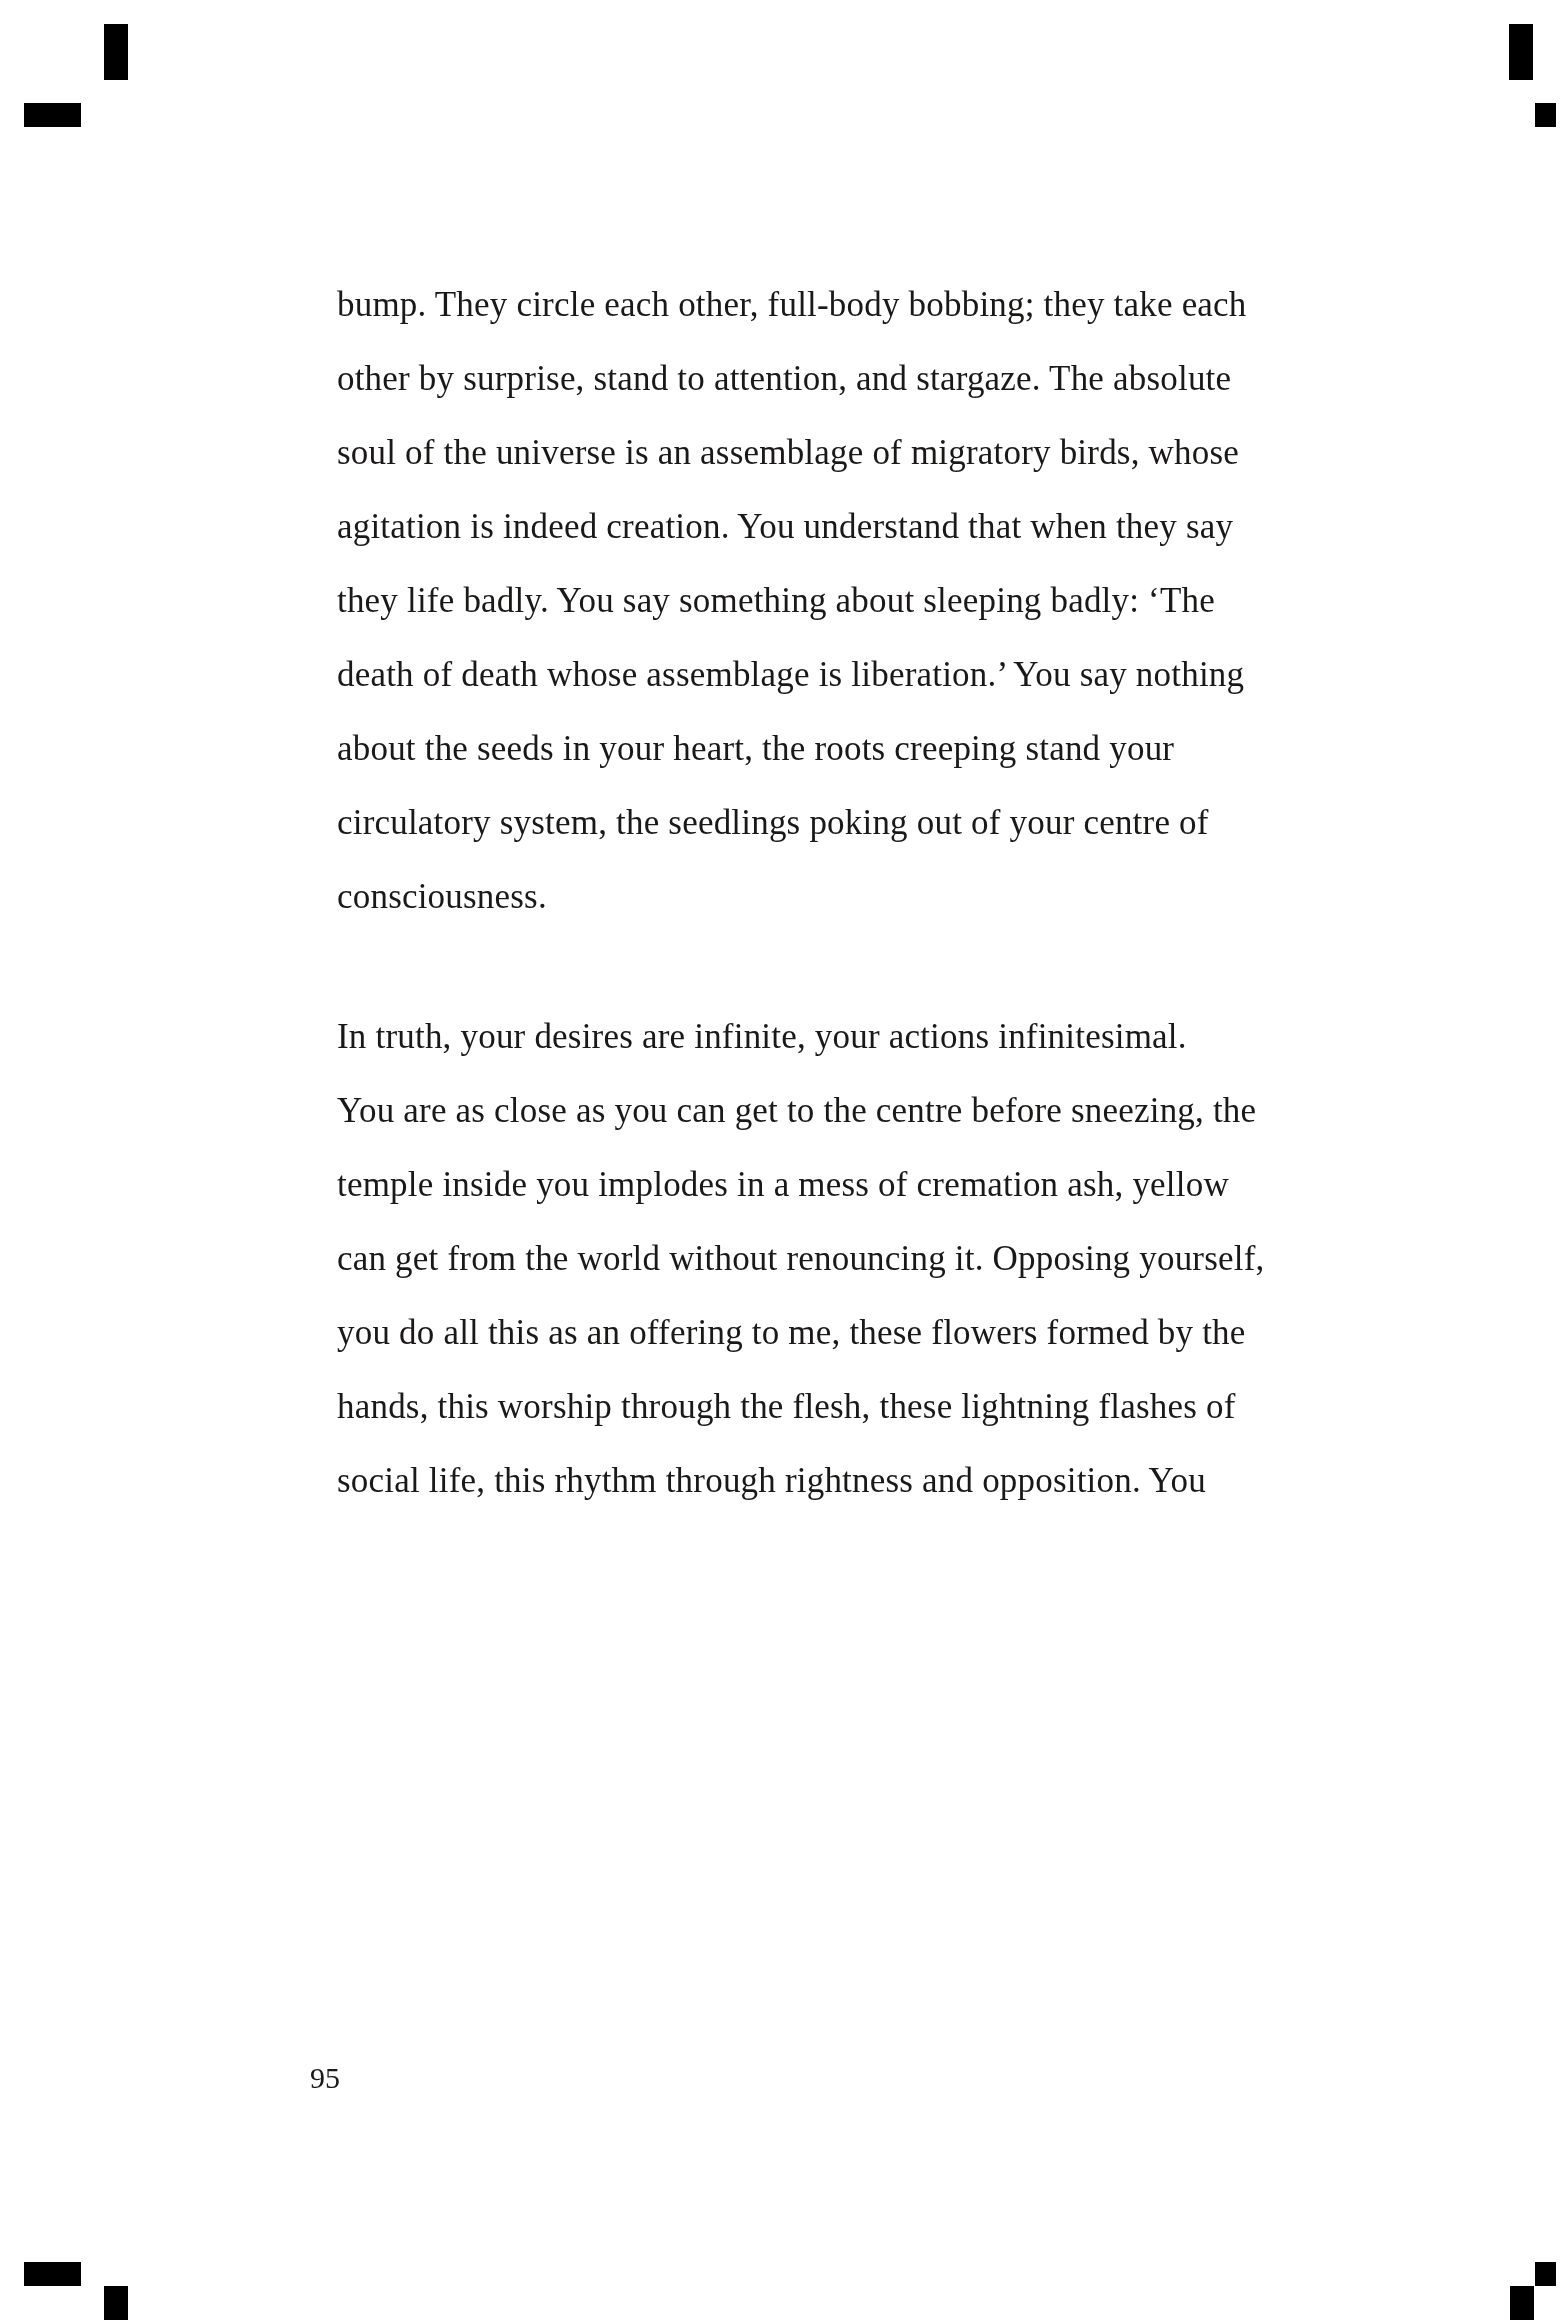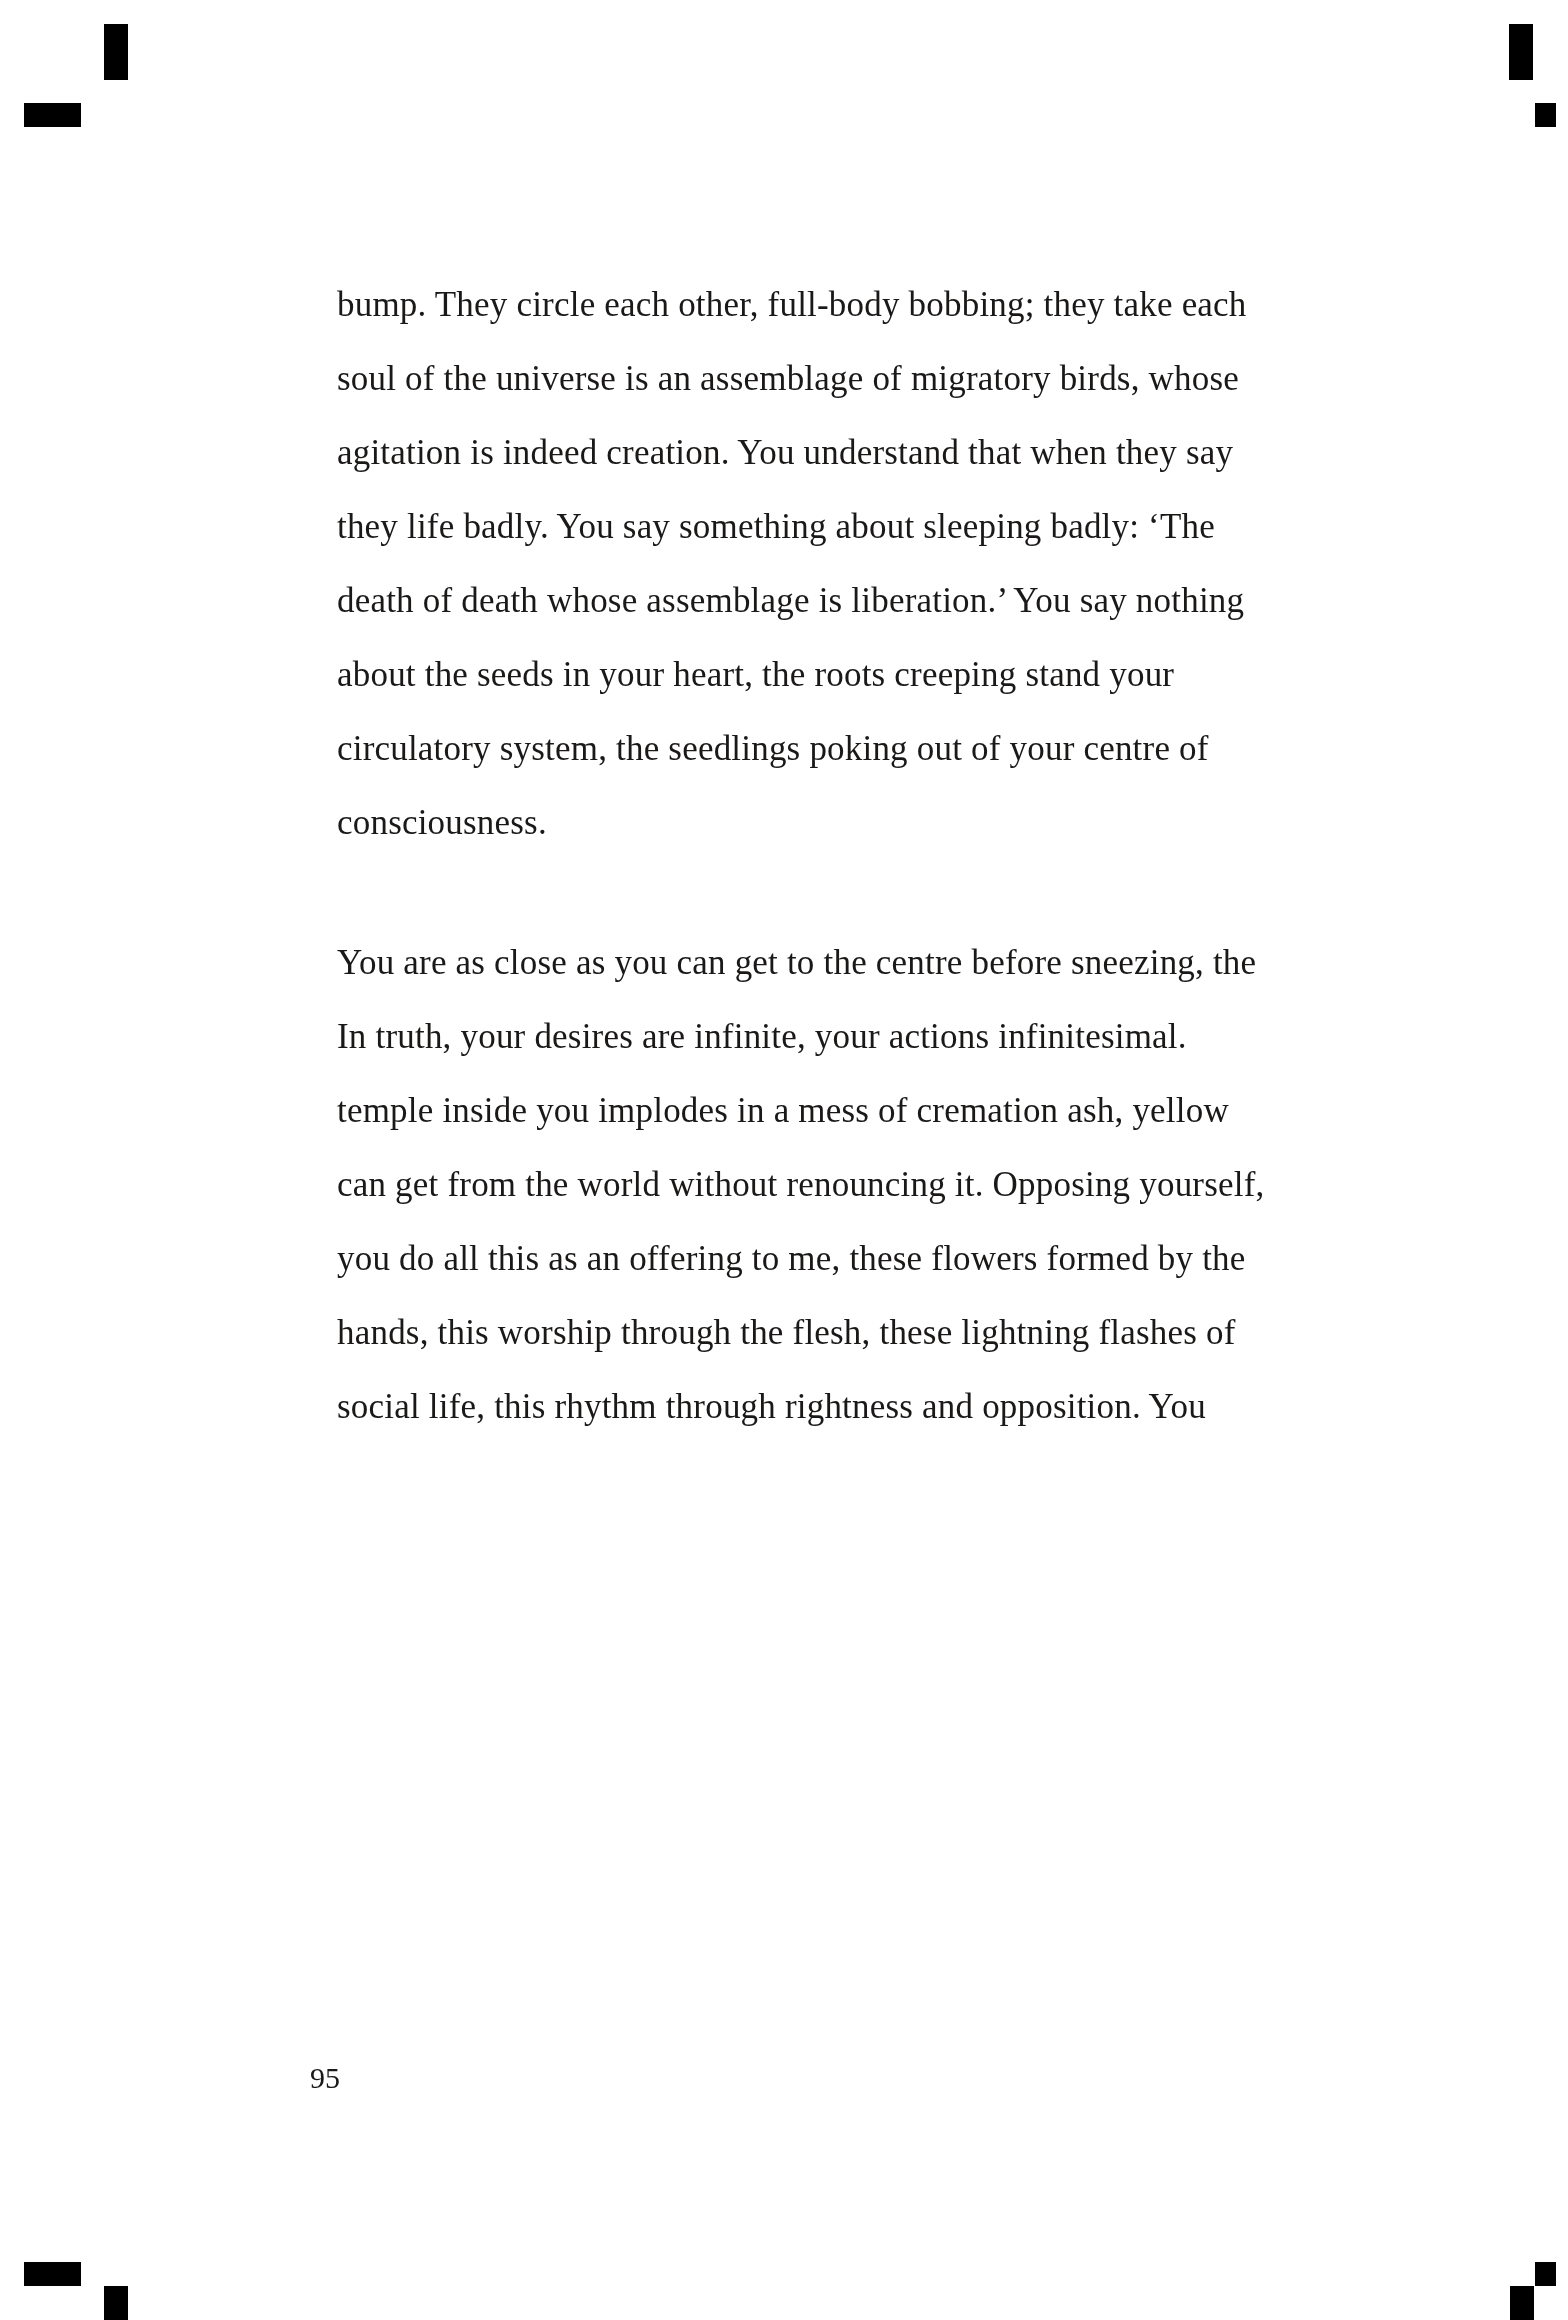--- a/index.html
+++ b/index.html
@@ -64,32 +64,33 @@
   <span class="crop tr-h"></span>
   <span class="crop bl-h"></span>
   <span class="crop bl-v"></span>
   <span class="crop br-h"></span>
   <span class="crop br-v"></span>
 
   <div class="text-block">
 
     <div class="paragraph">
       <div class="text-line">bump. They circle each other, full-body bobbing; they take each</div>
+      <div class="text-line">other by surprise, stand to attention, and stargaze. The absolute</div>
       <div class="text-line">soul of the universe is an assemblage of migratory birds, whose</div>
       <div class="text-line">agitation is indeed creation. You understand that when they say</div>
       <div class="text-line">they life badly. You say something about sleeping badly: ‘The</div>
       <div class="text-line">death of death whose assemblage is liberation.’ You say nothing</div>
       <div class="text-line">about the seeds in your heart, the roots creeping stand your</div>
       <div class="text-line">circulatory system, the seedlings poking out of your centre of</div>
       <div class="text-line">consciousness.</div>
     </div>
 
     <div class="paragraph">
+      <div class="text-line">In truth, your desires are infinite, your actions infinitesimal.</div>
       <div class="text-line">You are as close as you can get to the centre before sneezing, the</div>
-      <div class="text-line">In truth, your desires are infinite, your actions infinitesimal.</div>
       <div class="text-line">temple inside you implodes in a mess of cremation ash, yellow</div>
       <div class="text-line">can get from the world without renouncing it. Opposing yourself,</div>
       <div class="text-line">you do all this as an offering to me, these flowers formed by the</div>
       <div class="text-line">hands, this worship through the flesh, these lightning flashes of</div>
       <div class="text-line">social life, this rhythm through rightness and opposition. You</div>
     </div>
 
   </div>
 
   <div class="page-number">95</div>

